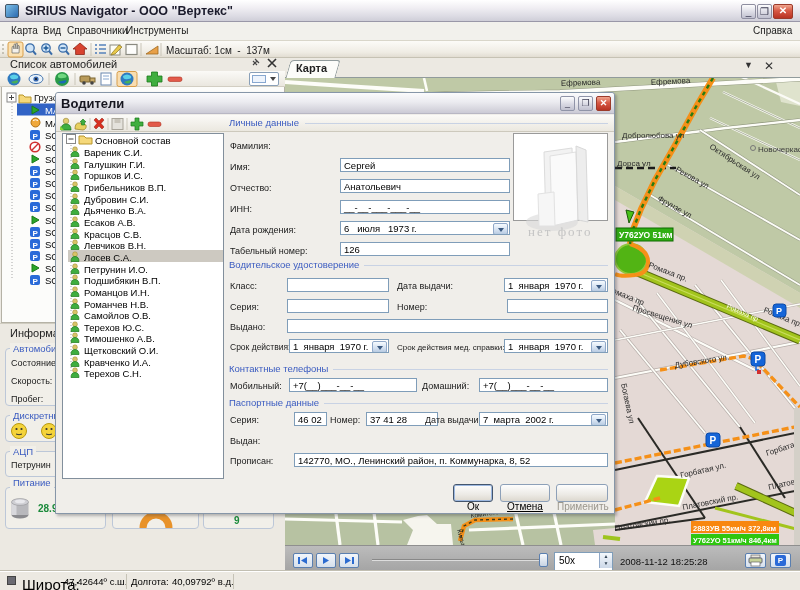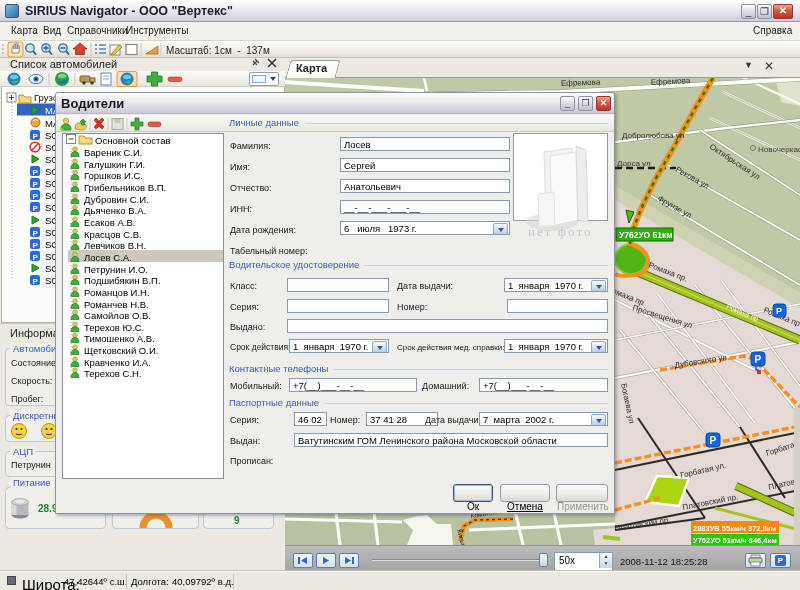--- a/index.html
+++ b/index.html
@@ -588,30 +588,30 @@
     <div class="trow" style="left:21px;top:188px;">Терехов Ю.С.</div>
     <div class="trow" style="left:21px;top:199px;">Тимошенко А.В.</div>
     <div class="trow" style="left:21px;top:211px;">Щетковский О.И.</div>
     <div class="trow" style="left:21px;top:223px;">Кравченко И.А.</div>
     <div class="trow" style="left:21px;top:234px;">Терехов С.Н.</div>
   </div>
 
   <div class="glabel" style="left:173px;top:24px;">Личные данные</div>
   <div class="gline" style="left:249px;top:30px;width:303px;"></div>
   <div class="flabel" style="left:174px;top:48px;">Фамилия:</div>
-  <div class="inp" style="left:284px;top:44px;width:170px;">Лосев</div>
   <div class="flabel" style="left:174px;top:69px;">Имя:</div>
   <div class="inp" style="left:284px;top:65px;width:170px;">Сергей</div>
   <div class="flabel" style="left:174px;top:90px;">Отчество:</div>
   <div class="inp" style="left:284px;top:86px;width:170px;">Анатольевич</div>
   <div class="flabel" style="left:174px;top:111px;">ИНН:</div>
   <div class="inp" style="left:284px;top:107px;width:170px;">__-__-___-___-__</div>
   <div class="flabel" style="left:174px;top:132px;">Дата рождения:</div>
   <div class="inp" style="left:284px;top:128px;width:170px;">6&nbsp;&nbsp;&nbsp;июля&nbsp;&nbsp;&nbsp;1973 г.<span class="combo-btn"></span></div>
   <div class="flabel" style="left:174px;top:153px;">Табельный номер:</div>
+  <div class="inp" style="left:284px;top:149px;width:170px;">126</div>
 
   <div style="position:absolute;left:457px;top:40px;width:95px;height:88px;background:#fff;border:1px solid #9a9a9a;">
     <svg width="93" height="121" viewBox="0 0 93 121">
       <ellipse cx="38" cy="88" rx="26" ry="9" fill="#d8d8d8" opacity=".6"></ellipse>
       <polygon points="30,18 58,14 60,84 32,90" fill="#f2f2f2" stroke="#dcdcdc"></polygon>
       <polygon points="36,22 62,18 64,86 38,92" fill="#fafafa" stroke="#e0e0e0"></polygon>
       <polygon points="62,12 72,16 74,88 64,86" fill="#ededed" stroke="#d8d8d8"></polygon>
       <polygon points="24,60 40,58 41,92 25,92" fill="#f6f6f6" stroke="#e2e2e2"></polygon>
       <text x="14" y="102" font-size="13" fill="#c4c4c4" font-family="Liberation Serif, serif" letter-spacing="2">нет фото</text>
     </svg>
@@ -640,18 +640,18 @@
   <div class="inp" style="left:423px;top:285px;width:129px;">+7(__)___-__-__</div>
   <div class="glabel" style="left:173px;top:304px;">Паспортные данные</div>
   <div class="gline" style="left:268px;top:310px;width:284px;"></div>
   <div class="flabel" style="left:174px;top:322px;">Серия:</div>
   <div class="inp" style="left:238px;top:319px;width:33px;">46 02</div>
   <div class="flabel" style="left:274px;top:322px;">Номер:</div>
   <div class="inp" style="left:310px;top:319px;width:72px;">37 41 28</div>
   <div class="flabel" style="left:369px;top:322px;">Дата выдачи:</div>
   <div class="inp" style="left:423px;top:319px;width:129px;">7&nbsp;&nbsp;марта&nbsp;&nbsp;2002 г.<span class="combo-btn"></span></div>
   <div class="flabel" style="left:174px;top:343px;">Выдан:</div>
-  <div class="inp" style="left:238px;top:340px;width:314px;">Ватутинским ГОМ Ленинского района Московской области</div>
   <div class="flabel" style="left:174px;top:363px;">Прописан:</div>
+  <div class="inp" style="left:238px;top:360px;width:314px;">142770, МО., Ленинский район, п. Коммунарка, 8, 52</div>
   <div class="btn" style="left:397px;top:391px;width:40px;border-color:#44566e;box-shadow:inset 0 0 0 1px #9db8e0;">Ок</div>
   <div class="btn" style="left:444px;top:391px;width:50px;text-decoration:underline;">Отмена</div>
   <div class="btn" style="left:500px;top:391px;width:52px;color:#9a968c;">Применить</div>
 </div>
 
 </body></html>

